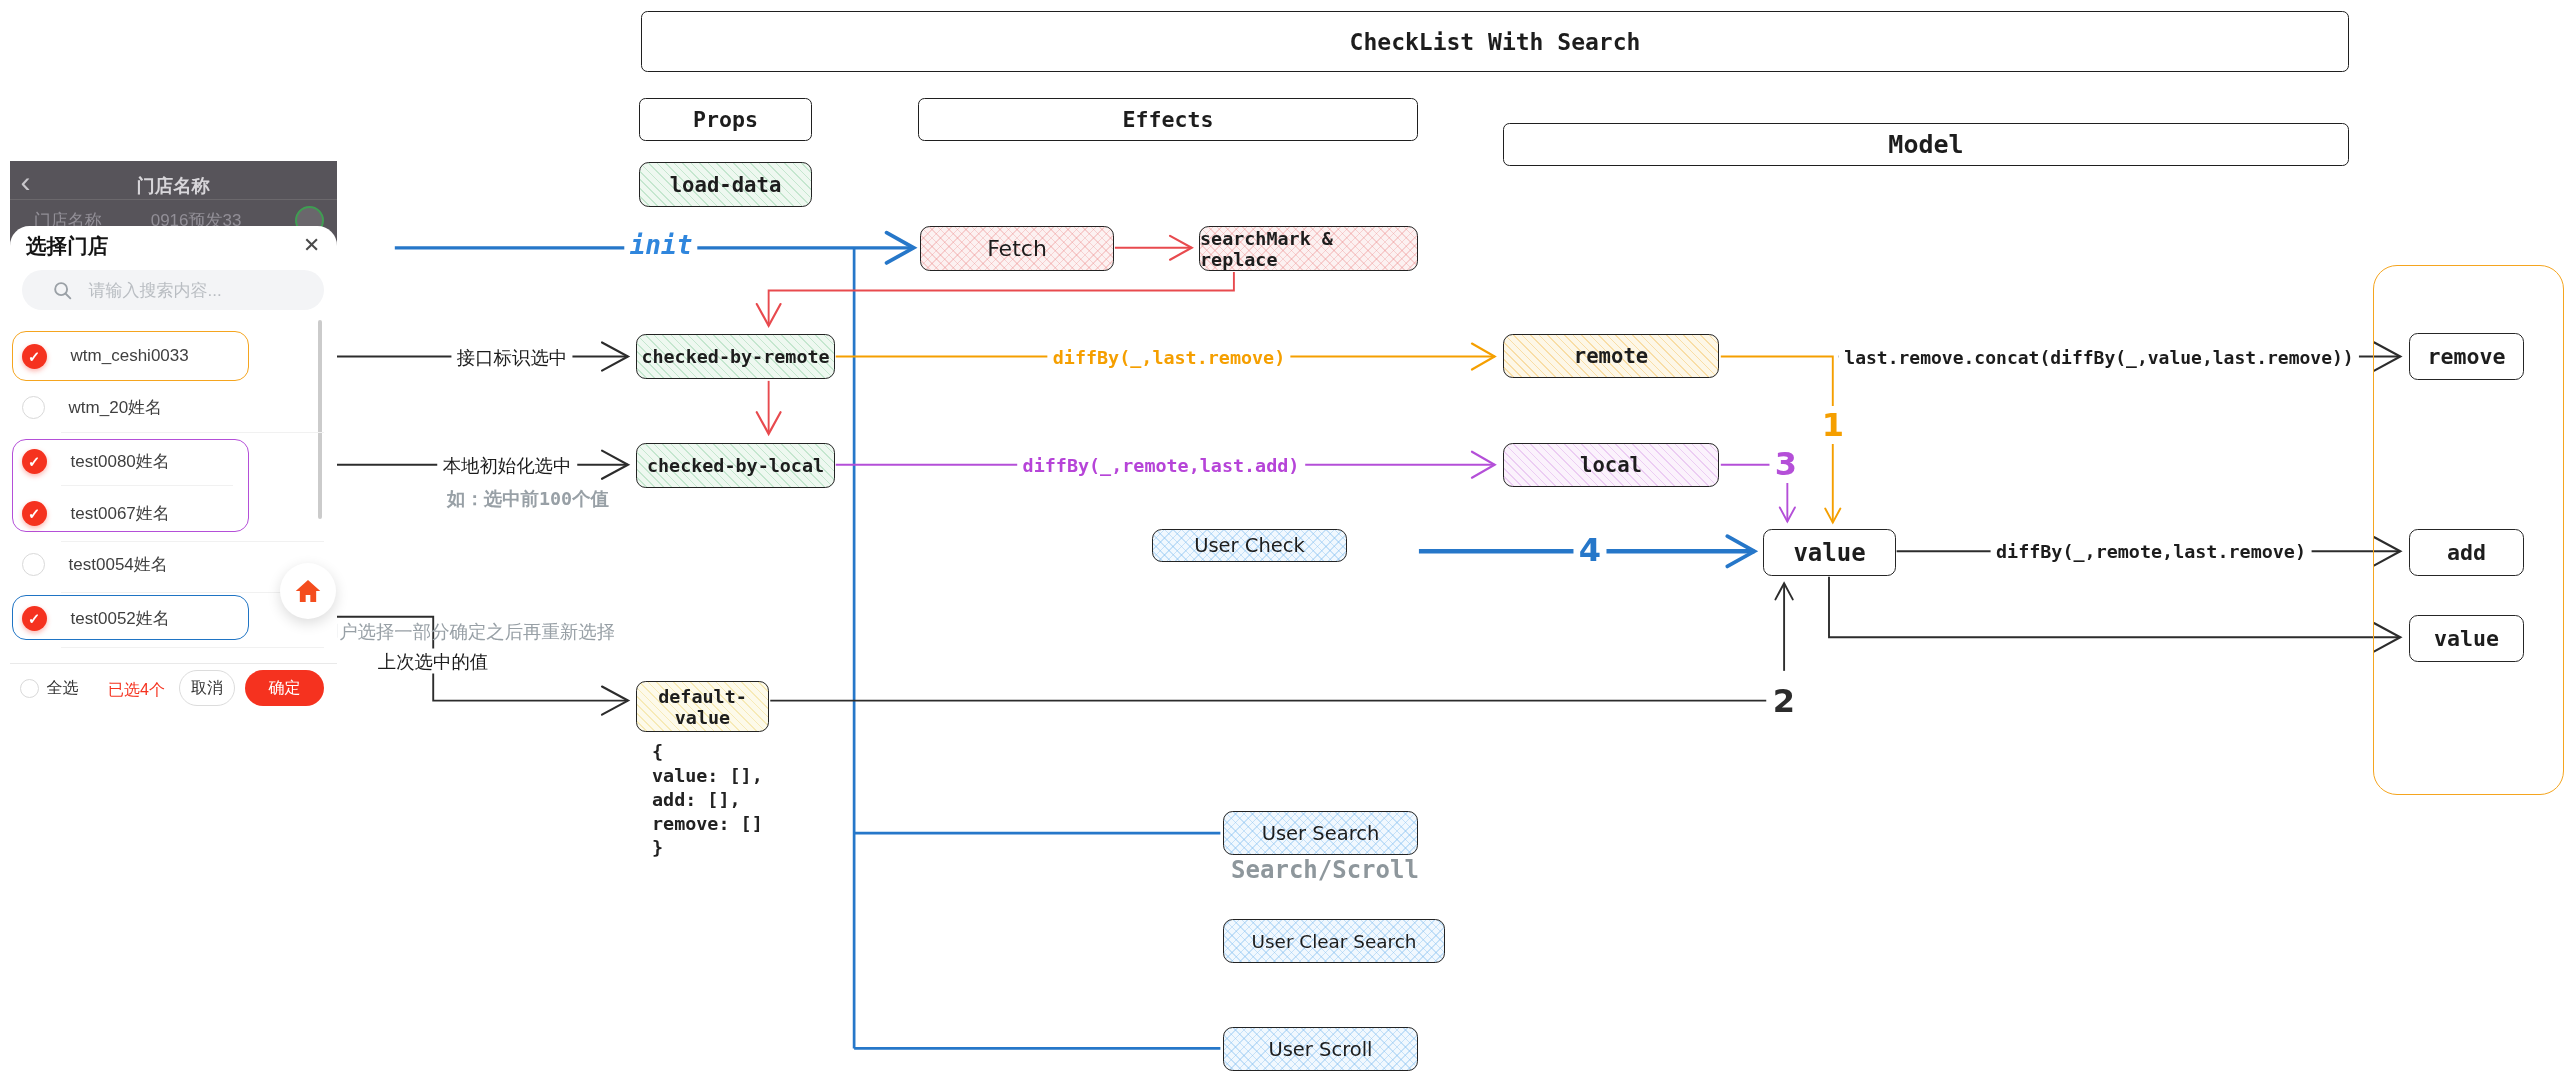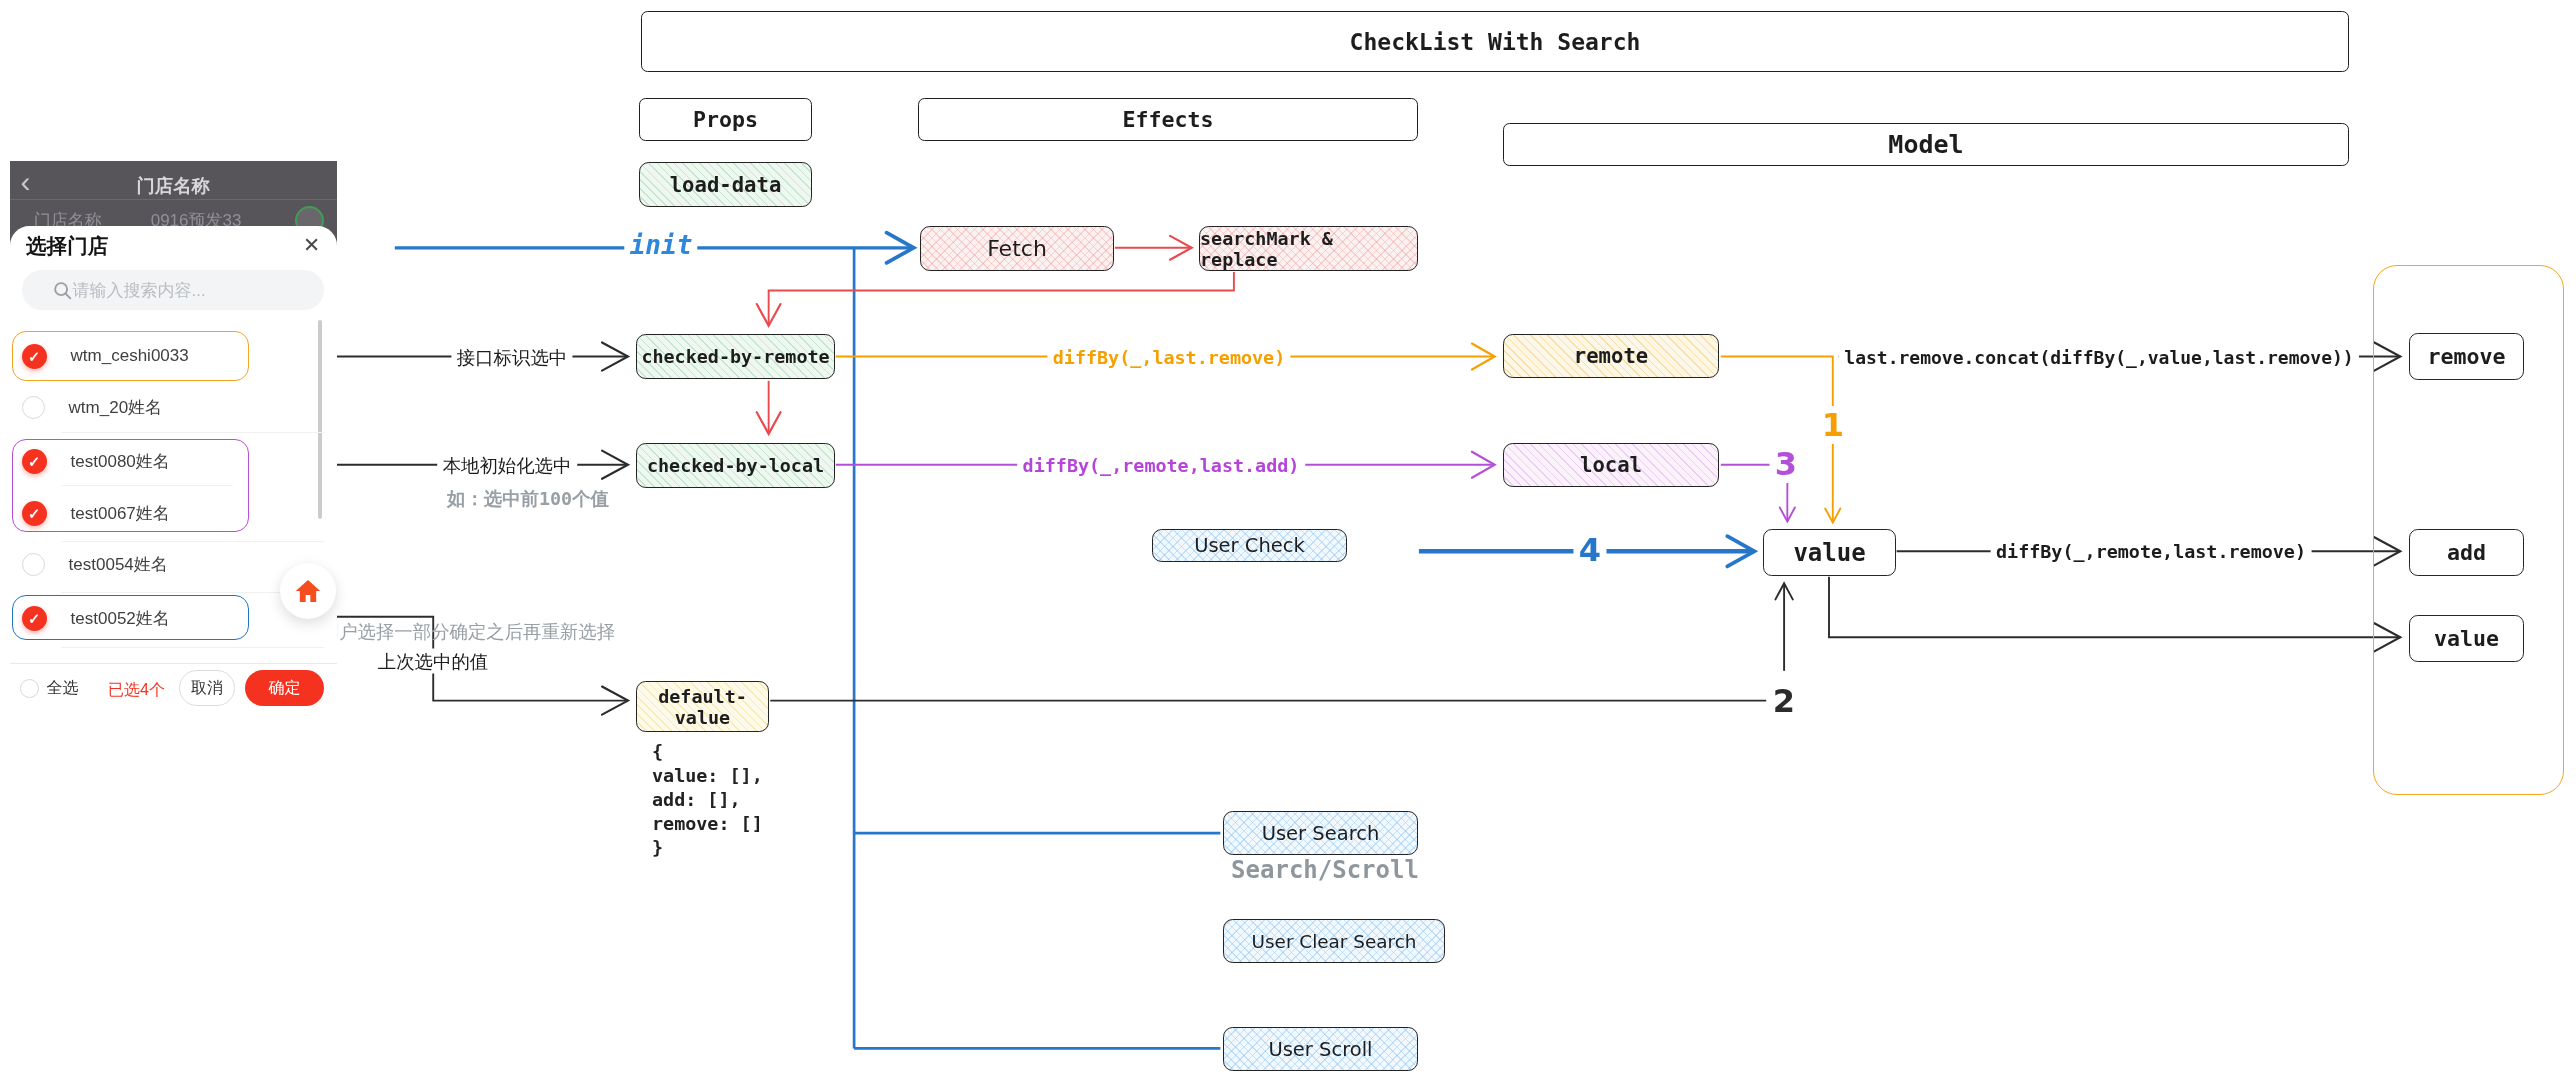--- a/index.html
+++ b/index.html
@@ -35,21 +35,21 @@
   .ph-back { position:absolute; left:10.8px; top:4.3px; color:#c9c7cc; font-size:30px; font-weight:200; }
   .ph-nav-div { position:absolute; left:0; top:38px; width:327px; height:1.1px; background:#6b686c; }
   .ph-row-label { position:absolute; left:24px; top:48px; color:#928f97; font-size:17px; }
   .ph-row-value { position:absolute; left:141px; top:48px; color:#928f97; font-size:17px; }
   .ph-toggle { position:absolute; left:285px; top:45px; width:29px; height:29px; border:2.2px solid #3f9d52; border-radius:50%; background:#6a676c; }
 
   .sheet { position:absolute; left:9.7px; top:226px; width:327px; height:497px; background:#ffffff; border-radius:19.5px 19.5px 0 0; z-index:6; }
   .sheet-title { position:absolute; left:26px; top:232px; font-size:20.6px; font-weight:bold; color:#141414; z-index:7; }
   .sheet-close { position:absolute; left:303px; top:233px; font-size:20.6px; color:#4a4a4a; z-index:7; }
   .searchbar { position:absolute; left:21.6px; top:270px; width:302px; height:40px; background:#f3f4f6; border-radius:20px; z-index:7; display:flex; align-items:center; }
-  .search-ph { margin-left:51px; color:#b9bdc2; font-size:17px; }
+  .search-ph { margin-left:67px; color:#b9bdc2; font-size:17px; }
   .scrollbar { position:absolute; left:318px; top:320px; width:3.8px; height:199px; background:#cbcbcb; border-radius:2.2px; z-index:7; }
 
   .hl { position:absolute; border-radius:14px; z-index:7; }
   .hl-orange { border:1.9px solid #f5a51f; }
   .hl-purple { border:1.9px solid #b44fd8; }
   .hl-blue   { border:1.9px solid #1f74c4; }
 
   .lrow { position:absolute; left:21.6px; height:32px; display:flex; align-items:center; z-index:8; }
   .ckc { width:25px; height:25px; border-radius:50%; background:#f5321f; color:#fff; display:flex; align-items:center; justify-content:center;
          font-size:14.6px; font-weight:bold; box-shadow:0 2.2px 5.4px rgba(245,50,31,.35); flex:0 0 auto; }

